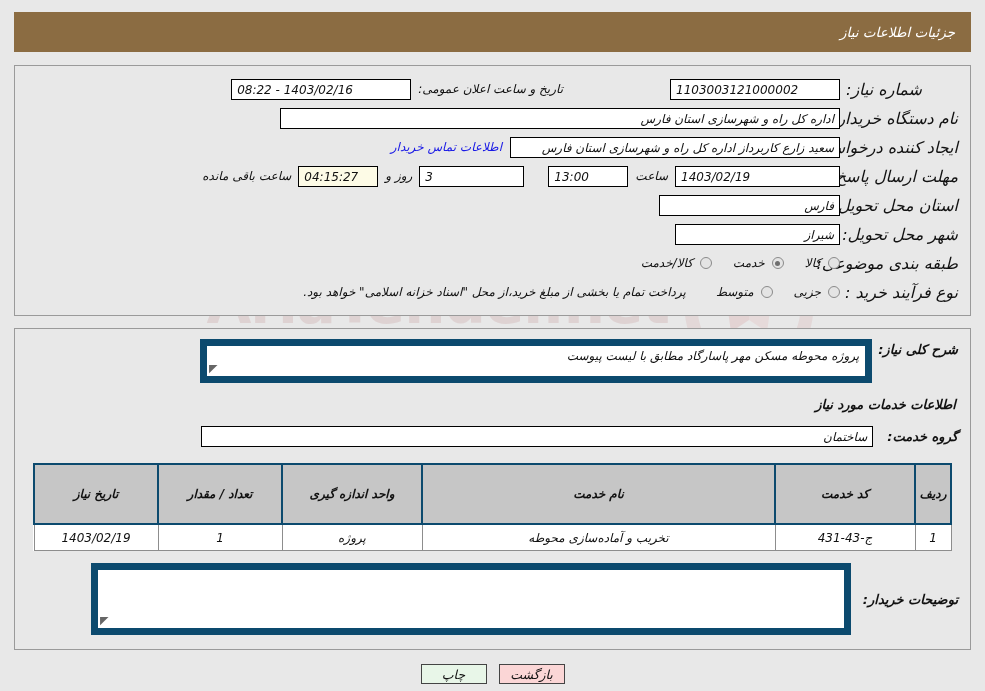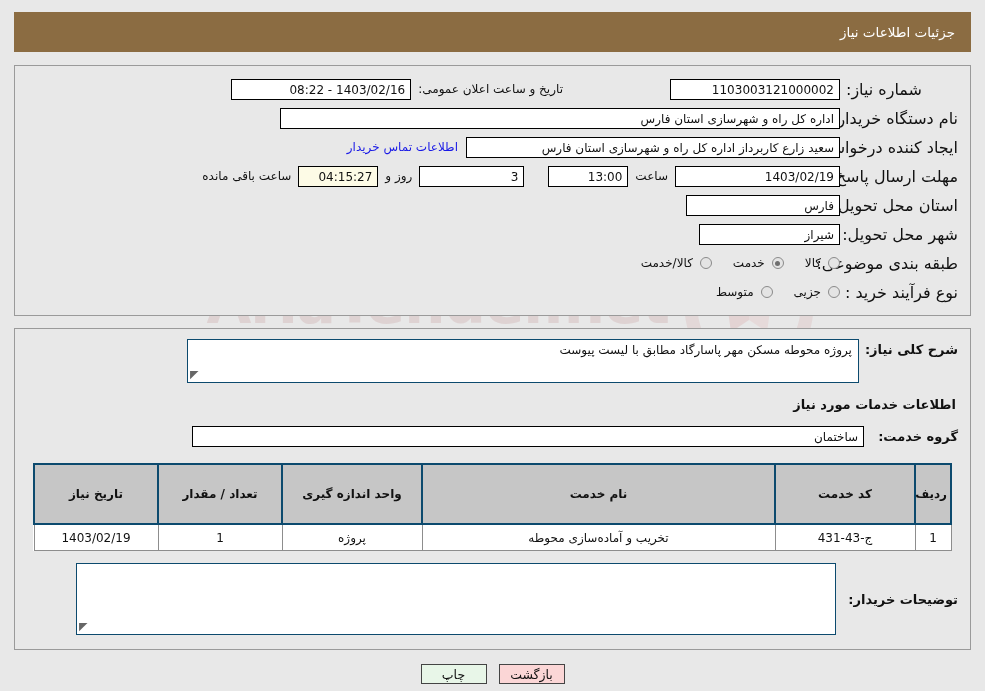--- a/index.html
+++ b/index.html
@@ -53,20 +53,21 @@
     direction: ltr;
     font-family: "DejaVu Sans", "Liberation Sans", sans-serif;
     white-space: nowrap;
   }
 
   
   .page {
     position: relative;
     z-index: 2;
     padding: 0;
+    font-style: italic;
   }
   .title-bar {
     margin: 12px 14px 0 14px;
     height: 40px;
     background: #8b6c42;
     color: #ffffff;
     display: flex;
     align-items: center;
     justify-content: flex-start;
     padding: 0 16px;
@@ -106,21 +107,21 @@
     background: #fff;
     height: 21px;
     line-height: 21px;
     box-sizing: border-box;
     padding: 0 5px;
     font-size: 12px;
     overflow: hidden;
     white-space: nowrap;
     text-align: right;
   }
-  .fld.center { text-align: right; }
+  .fld.center { text-align: left; }
   .fld.cream { background: #fdfbe6; }
 
   .inline-lbl {
     padding: 0 7px;
     white-space: nowrap;
     font-size: 12px;
   }
   .link {
     color: #1919e6;
     cursor: pointer;
@@ -156,21 +157,21 @@
   
   .ta-row { display: flex; align-items: flex-start; margin-bottom: 6px; }
   .ta-lbl {
     font-weight: bold;
     font-size: 13px;
     padding-left: 6px;
     padding-top: 3px;
     white-space: nowrap;
   }
   .ta {
-    border: 1px solid #0c4a6e;
+    border: 7px solid #0c4a6e;
     background: #fff;
     box-sizing: border-box;
     padding: 3px 6px;
     font-size: 12px;
     position: relative;
     text-align: right;
     overflow: hidden;
   }
   .ta .grip {
     position: absolute;
@@ -268,43 +269,43 @@
       <div class="fld center" style="width:180px">1403/02/16 - 08:22</div>
     </div>
 
     <div class="row">
       <div class="lbl w120">نام دستگاه خریدار:</div>
       <div class="fld" style="width:560px">اداره کل راه و شهرسازی استان فارس</div>
     </div>
 
     <div class="row">
       <div class="lbl w120">ایجاد کننده درخواست:</div>
-      <div class="fld" style="width:374px">سعید زارع کاربرداز اداره کل راه و شهرسازی استان فارس</div>
+      <div class="fld" style="width:330px">سعید زارع کاربرداز اداره کل راه و شهرسازی استان فارس</div>
       <div class="link">اطلاعات تماس خریدار</div>
     </div>
 
     <div class="row">
       <div class="lbl w120 two">مهلت ارسال پاسخ: تا تاریخ:</div>
       <div class="fld center" style="width:165px">1403/02/19</div>
       <div class="inline-lbl">ساعت</div>
       <div class="fld center" style="width:80px">13:00</div>
       <div class="fld center" style="width:105px; margin-right:24px">3</div>
       <div class="inline-lbl">روز و</div>
       <div class="fld center cream" style="width:80px">04:15:27</div>
       <div class="inline-lbl">ساعت باقی مانده</div>
     </div>
 
     <div class="row">
       <div class="lbl w120">استان محل تحویل:</div>
-      <div class="fld" style="width:154px">فارس</div>
+      <div class="fld" style="width:181px">فارس</div>
     </div>
 
     <div class="row">
       <div class="lbl w120">شهر محل تحویل:</div>
-      <div class="fld" style="width:141px">شیراز</div>
+      <div class="fld" style="width:165px">شیراز</div>
     </div>
 
     <div class="row">
       <div class="lbl w120">طبقه بندی موضوعی:</div>
       <div class="radio-grp">
         <span class="radio"></span>
         <span class="radio-lbl">کالا</span>
         <span class="radio on"></span>
         <span class="radio-lbl">خدمت</span>
         <span class="radio"></span>
@@ -313,20 +314,21 @@
     </div>
 
     <div class="row" style="margin-bottom:2px">
       <div class="lbl w120">نوع فرآیند خرید :</div>
       <div class="radio-grp">
         <span class="radio"></span>
         <span class="radio-lbl">جزیی</span>
         <span class="radio"></span>
         <span class="radio-lbl" style="padding-left:26px">متوسط</span>
       </div>
+      <div class="note">پرداخت تمام یا بخشی از مبلغ خرید،از محل "اسناد خزانه اسلامی" خواهد بود.</div>
     </div>
 
   </div>
 
   <div class="panel" style="margin-top:12px">
 
     <div class="ta-row">
       <div class="ta-lbl">شرح کلی نیاز:</div>
       <div class="ta" style="width:672px; height:44px">
         <span>پروژه محوطه مسکن مهر پاسارگاد مطابق با لیست پیوست</span>

